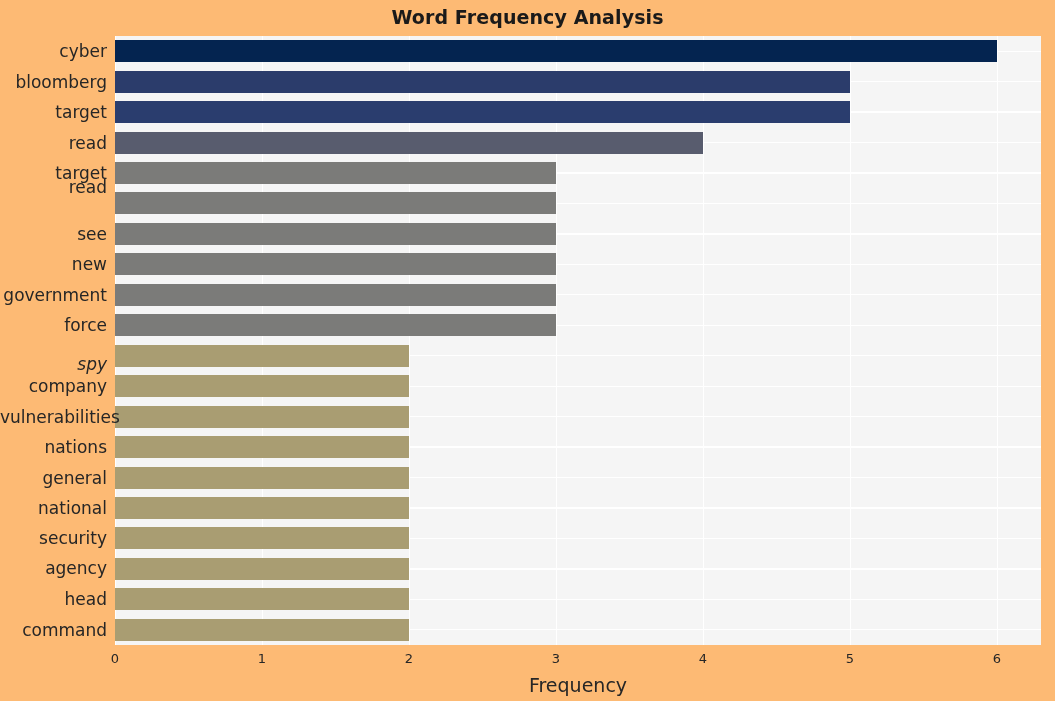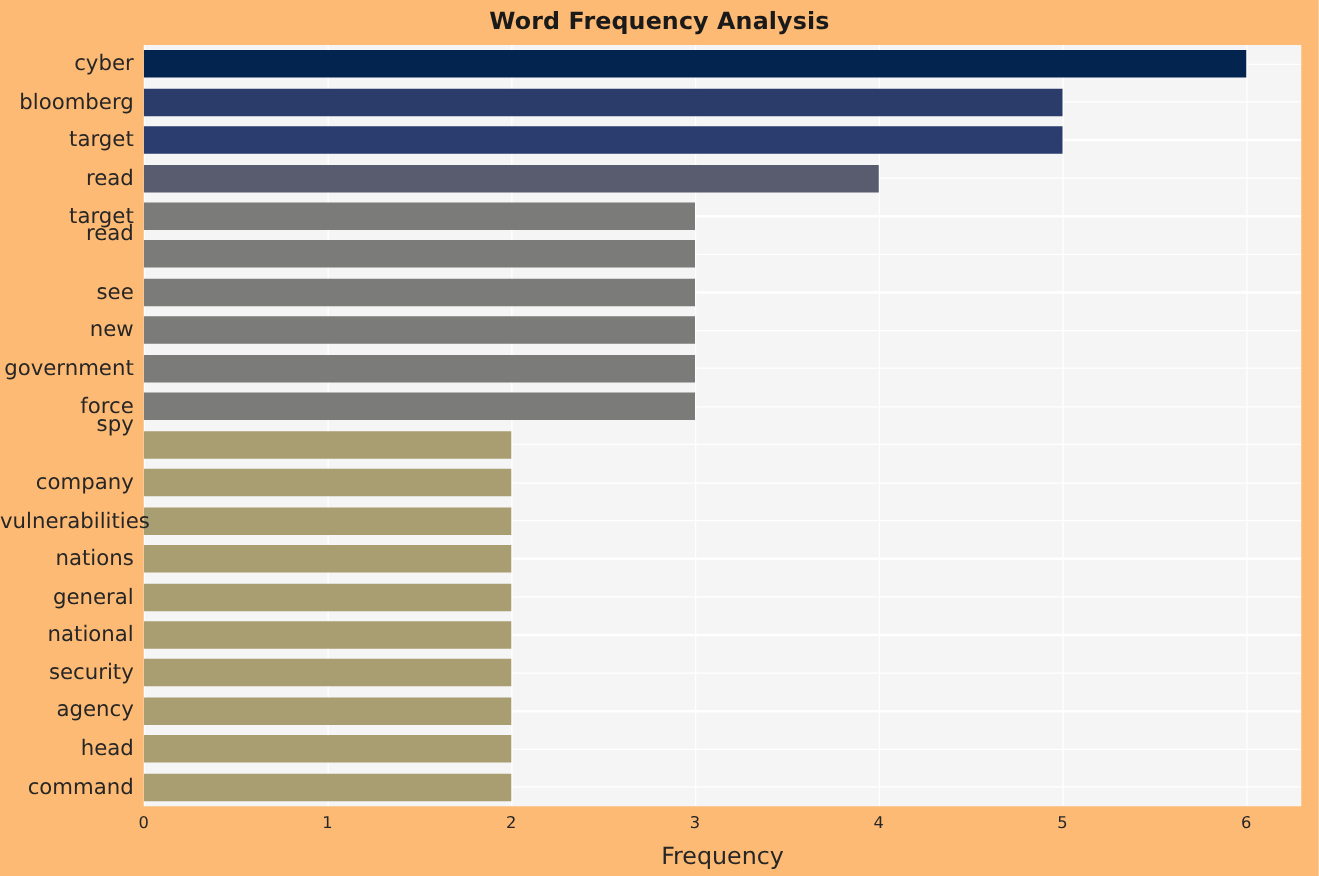--- a/index.html
+++ b/index.html
@@ -170,21 +170,21 @@
       <div class="ytick" style="top: 8.225px;">cyber</div>
       <div class="ytick" style="top: 38.675px;">bloomberg</div>
       <div class="ytick" style="top: 69.125px;">target</div>
       <div class="ytick" style="top: 99.575px;">read</div>
       <div class="ytick" style="top: 130.025px;">target</div>
       <div class="ytick" style="top: 144px;">read</div>
       <div class="ytick" style="top: 190.925px;">see</div>
       <div class="ytick" style="top: 221.375px;">new</div>
       <div class="ytick" style="top: 251.825px;">government</div>
       <div class="ytick" style="top: 282.275px;">force</div>
-      <div class="ytick" style="top: 297px;">spy</div>
+      <div class="ytick" style="top: 321px; font-style: italic;">spy</div>
       <div class="ytick" style="top: 343.175px;">company</div>
       <div class="ytick" style="top: 373.625px;">vulnerabilities</div>
       <div class="ytick" style="top: 404.075px;">nations</div>
       <div class="ytick" style="top: 434.525px;">general</div>
       <div class="ytick" style="top: 464.975px;">national</div>
       <div class="ytick" style="top: 495.425px;">security</div>
       <div class="ytick" style="top: 525px;">agency</div>
       <div class="ytick" style="top: 556.325px;">head</div>
       <div class="ytick" style="top: 586.775px;">command</div>
     </div>

